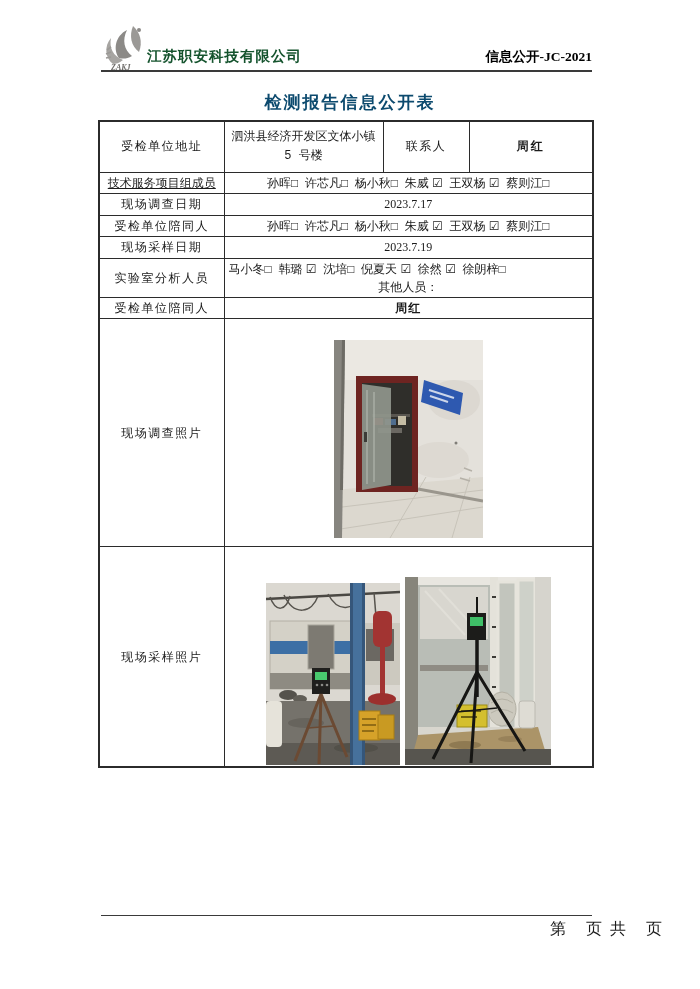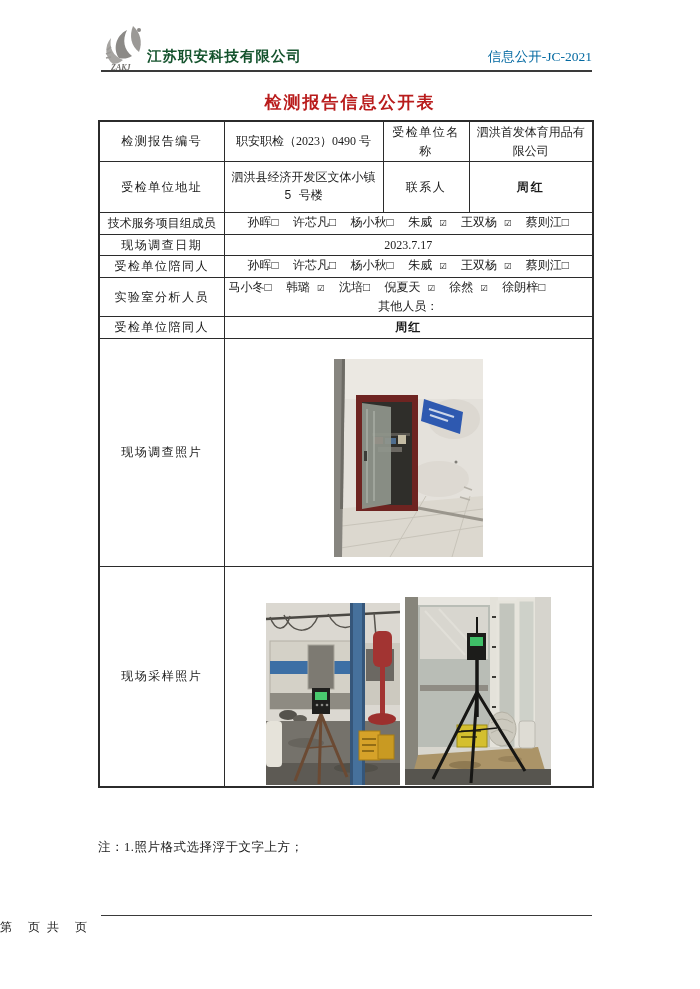--- a/index.html
+++ b/index.html
@@ -3,52 +3,52 @@
 <meta charset="utf-8">
 <style>
   html,body{margin:0;padding:0;background:#888;}
   .page{position:relative;width:700px;height:989px;background:#ffffff;margin:0 auto;
         font-family:"Liberation Serif","DejaVu Serif",serif;color:#1b1b1b;overflow:hidden;}
 
   
   .hdr-logo{position:absolute;left:99px;top:24px;width:54px;height:48px;}
   .hdr-company{position:absolute;left:147px;top:47px;font-size:14.5px;font-weight:bold;
                color:#14532d;letter-spacing:1px;}
-  .hdr-code{position:absolute;right:108px;top:48px;font-size:13.5px;font-weight:normal;color:#0369a1;}
+  .hdr-code{position:absolute;right:108px;top:48px;font-size:13.5px;font-weight:bold;color:#000000;}
   .hdr-rule{position:absolute;left:101px;top:70px;width:491px;height:0;border-top:2px solid #3a3a3a;}
 
   
   .doc-title{position:absolute;left:0;top:91px;width:700px;text-align:center;
-             font-size:17px;font-weight:bold;letter-spacing:2px;color:#b91c1c;}
+             font-size:17px;font-weight:bold;letter-spacing:2px;color:#0c4a6e;}
 
   
   table.report{position:absolute;left:98px;top:120px;width:494px;border-collapse:collapse;
                table-layout:fixed;border:2px solid #2b2b2b;}
   table.report td{border:1px solid #2b2b2b;padding:1px 4px;font-size:12px;vertical-align:middle;
                   text-align:center;line-height:1.55;overflow:hidden;}
   td.lbl{letter-spacing:1.5px;}
-  td.lbl-long{letter-spacing:0;padding:1px 2px;}
+  td.lbl-long{letter-spacing:0;padding:1px 2px;text-decoration:underline;}
   tr.h40{height:40px}tr.h51{height:51px}tr.h20{height:20px}tr.h19{height:19px}
   tr.h37{height:37px}tr.h228{height:228px}tr.h239{height:204px}
   .addr{font-family:Liberation Mono, monospace;font-size:12.5px;line-height:1.9;}
   .contact-name{font-size:15px;font-weight:bold;letter-spacing:2px;}
   .bold-center{font-weight:bold;letter-spacing:1px;}
-  td.boxes,div.boxes{text-align:left;white-space:pre;font-family:Liberation Mono, monospace;}
+  td.boxes,div.boxes{text-align:left;white-space:pre;font-family:Liberation Sans, sans-serif;}
   td.lab-cell{text-align:left;vertical-align:middle;margin-top:24px;}
   td.lab-cell div{line-height:1.5;}
   td.photo-cell{vertical-align:top;}
   .photo1-wrap{padding-top:18px;text-align:center;}
   .photo23-wrap{padding-top:29px;display:flex;justify-content:center;align-items:flex-start;gap:5px;}
   .p2{margin-top:6px;}
   .photo-frame{display:inline-block;line-height:0;}
 
   
   .note{position:absolute;left:98px;top:839px;font-size:12.5px;letter-spacing:.5px;}
   .ftr-rule{position:absolute;left:101px;top:915px;width:491px;border-top:1.5px solid #3a3a3a;}
-  .ftr-text{position:absolute;left:0;top:919px;width:664px;text-align:left;font-size:12px;
+  .ftr-text{position:absolute;left:0;top:919px;width:664px;text-align:right;font-size:16px;
             letter-spacing:2px;}
 </style>
 </head>
 <body>
 
 <div class="page">
 
   <svg class="hdr-logo" viewBox="0 0 54 48">
     <path d="M14,40 C6,34 5,22 12,14 C10,24 14,32 24,36 C20,39 17,40 14,40 Z" fill="#a7a5a2"></path>
     <path d="M20,34 C14,26 16,12 28,6 C23,16 25,26 33,32 C28,35 24,35 20,34 Z" fill="#8c8a87"></path>
@@ -64,43 +64,41 @@
   <div class="doc-title">检测报告信息公开表</div>
 
   <table class="report">
     <colgroup>
         <col style="width:125px">
         <col style="width:159px">
         <col style="width:86px">
         <col style="width:124px">
       </colgroup>
     <tbody>
-        <tr class="h40">
-      <td class="lbl">检测报告编号</td>
-      <td>职安职检（2023）0490 号</td>
-      <td class="lbl">受检单位名称</td>
-      <td>泗洪首发体育用品有限公司</td>
-    </tr>
     <tr class="h51">
       <td class="lbl">受检单位地址</td>
       <td class="addr">泗洪县经济开发区文体小镇 5 号楼</td>
       <td class="lbl">联系人</td>
       <td class="contact-name">周红</td>
     </tr>
     <tr class="h20">
       <td class="lbl-long">技术服务项目组成员</td>
       <td colspan="3" class="boxes">孙晖□  许芯凡□  杨小秋□  朱威 ☑  王双杨 ☑  蔡则江□</td>
     </tr>
     <tr class="h19">
       <td class="lbl">现场调查日期</td>
       <td colspan="3">2023.7.17</td>
     </tr>
     <tr class="h19">
       <td class="lbl">受检单位陪同人</td>
       <td colspan="3" class="boxes">孙晖□  许芯凡□  杨小秋□  朱威 ☑  王双杨 ☑  蔡则江□</td>
+    </tr>
+    <tr class="h19">
+      <td class="lbl">现场采样日期</td>
+      <td colspan="3">2023.7.19</td>
     </tr>
     <tr class="h37">
       <td class="lbl">实验室分析人员</td>
       <td colspan="3" class="lab-cell">
         <div class="boxes">马小冬□  韩璐 ☑  沈培□  倪夏天 ☑  徐然 ☑  徐朗梓□</div>
         <div>其他人员：</div>
       </td>
     </tr>
     <tr class="h20">
       <td class="lbl">受检单位陪同人</td>
@@ -237,17 +235,16 @@
             <path d="M72,95 L28,182 M72,95 L66,186 M72,95 L120,174" stroke="#161614" stroke-width="3" fill="none"></path>
             <path d="M52,135 L92,131" stroke="#161614" stroke-width="1.5" fill="none"></path>
           </svg>
           </span>
         </div>
       </td>
     </tr>
   </tbody>
     </table>
 
-  <div class="note">注：1.照片格式选择浮于文字上方；</div>
   <div class="ftr-rule"></div>
   <div class="ftr-text">第　页 共　页</div>
 
 </div>
 
 </body></html>

